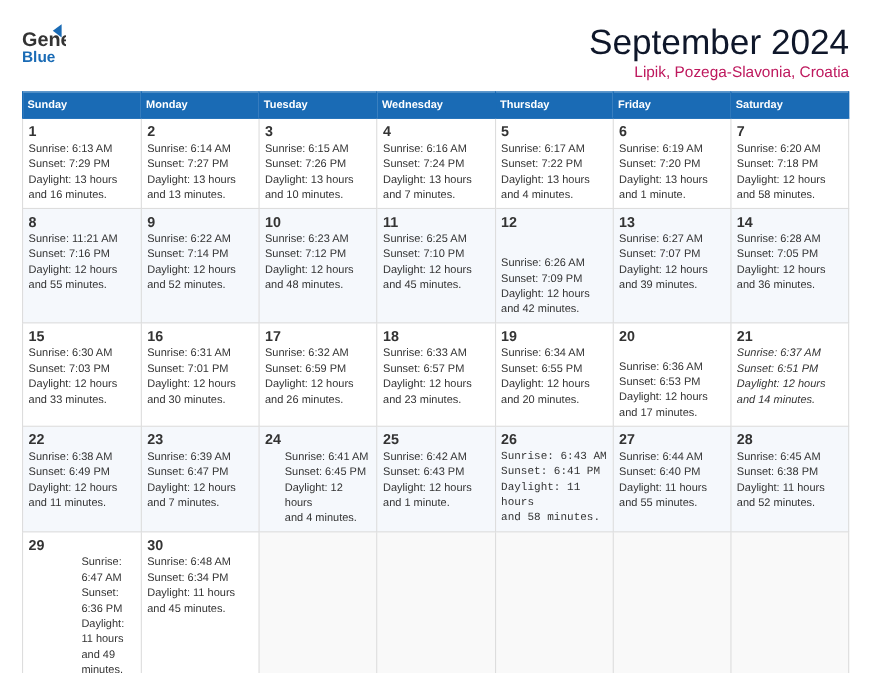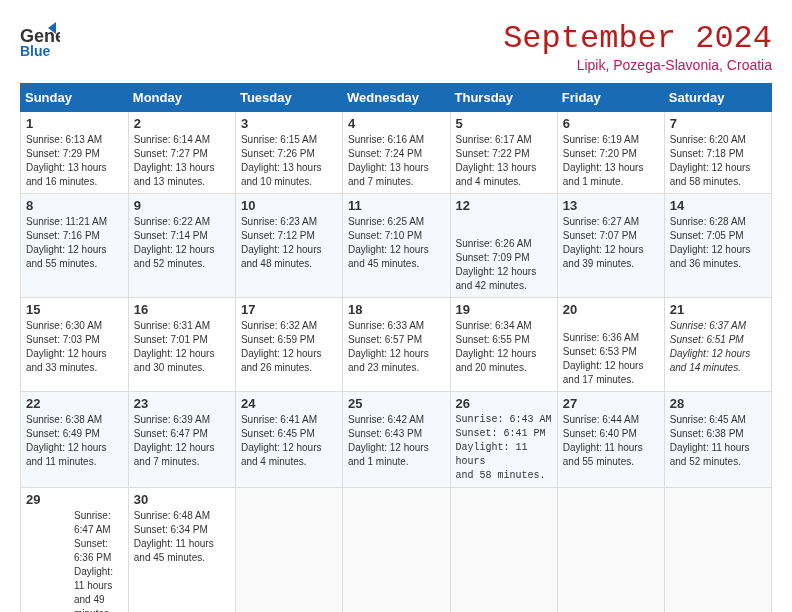--- a/index.html
+++ b/index.html
@@ -24,36 +24,35 @@
       width: 40px;
       height: 40px;
       margin-right: 5px;
     }
     .title-area {
       text-align: right;
     }
     .month-title {
       font-size: 32px;
       font-weight: normal;
-      color: #b91c1c;
-      font-family: Liberation Mono, monospace;
+      color: #0f172a;
     }
     .subtitle {
       font-size: 14px;
       color: #be185d;
     }
     .calendar {
       width: 100%;
       border-collapse: collapse;
       border: 1px solid #ccc;
     }
     .calendar th {
       background: #1a6bb5;
       color: #fff;
-      font-size: 13px;
+      font-size: 10px;
       font-weight: bold;
       padding: 6px 4px;
       text-align: left;
       border: 1px solid #1a6bb5;
     }
     .calendar td {
       vertical-align: top;
       padding: 4px 5px;
       border: 1px solid #ddd;
       font-size: 10.5px;
@@ -276,21 +275,21 @@
         </td>
         <td>
           <span class="day-number">23</span>
           <div class="day-info" style="white-space: pre-line;">Sunrise: 6:39 AM
 Sunset: 6:47 PM
 Daylight: 12 hours
 and 7 minutes.</div>
         </td>
         <td>
           <span class="day-number">24</span>
-          <div class="day-info" style="white-space: pre-line;">Sunrise: 6:41 AM
+          <div class="day-info" style="white-space: pre-line; margin-left: 18px;">Sunrise: 6:41 AM
 Sunset: 6:45 PM
 Daylight: 12 hours
 and 4 minutes.</div>
         </td>
         <td>
           <span class="day-number">25</span>
           <div class="day-info" style="white-space: pre-line;">Sunrise: 6:42 AM
 Sunset: 6:43 PM
 Daylight: 12 hours
 and 1 minute.</div>

